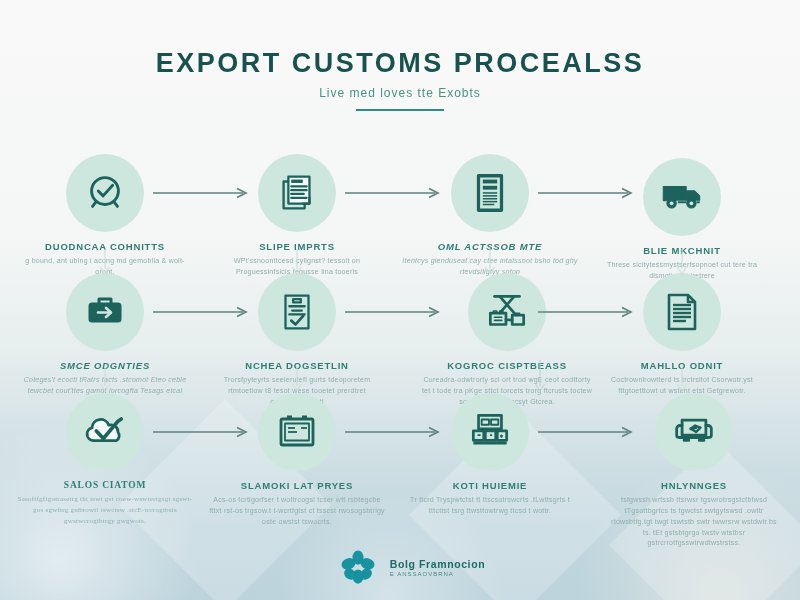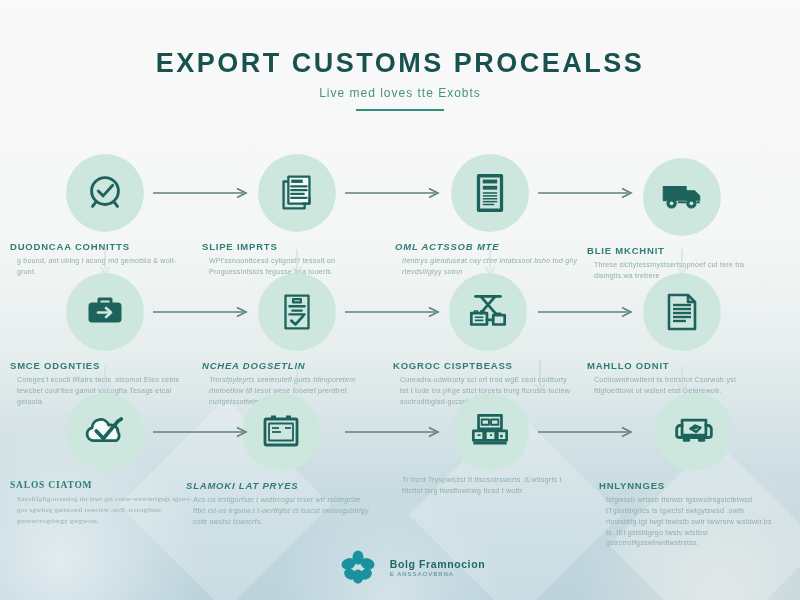--- a/index.html
+++ b/index.html
@@ -15,21 +15,21 @@
   .watermark{position:absolute;width:150px;height:150px;background:rgba(255,255,255,.22);transform:rotate(45deg);pointer-events:none;}
   .wm1{left:150px;top:430px;}
   .wm2{left:440px;top:440px;}
   .wm3{left:640px;top:470px;}
 
   .title-block{position:absolute;left:0;top:48px;width:800px;text-align:center;}
   .title{font-size:27px;font-weight:bold;letter-spacing:2.5px;color:#175а56;color:#17524f;}
   .subtitle{margin-top:7px;font-size:12px;color:#46937f;letter-spacing:1px;}
   .title-underline{margin:9px auto 0;width:88px;height:2px;background:#2e8d7e;}
 
-  .step{position:absolute;width:190px;}
+  .step{position:absolute;width:190px;text-align:center;}
   .circle{width:78px;height:78px;border-radius:50%;background:#cde7df;margin:0 auto;display:flex;align-items:center;justify-content:center;}
   .step-label{margin-top:9px;font-size:9.5px;font-weight:bold;letter-spacing:.8px;color:#2f7d73;text-transform:uppercase;}
   .step-desc{margin-top:4px;padding:0 7px;font-size:7px;line-height:1.55;letter-spacing:.25px;color:#8fafab;}
 
   .h-arrow{position:absolute;height:12px;}
   .h-arrow svg{display:block;}
   .v-conn{position:absolute;width:14px;height:28px;opacity:.5;}
   .v-conn svg{display:block;}
 
   .footer{position:absolute;left:0;top:548px;width:800px;display:flex;align-items:center;justify-content:center;gap:13px;margin-left:12px;}
@@ -123,55 +123,55 @@
           <circle cx="33" cy="30" r="4.5" fill="#1d635c"></circle>
           <circle cx="33" cy="30" r="1.8" fill="#cde7df" stroke="none"></circle>
           <path d="M6 27 h3 M20 29 h8 M38 29 h3" stroke-width="2" fill="none"></path>
         </svg>
       </span>
     </div>
     <div class="step-label">BLIE MKCHNIT</div>
     <div class="step-desc">Threse sicitytessmystserfsopnoef cut tere tra dismglis.wa tretrere</div>
   </div>
 
-  <div class="step" style="left:10px;top:273px;">
+  <div class="step" style="left:10px;top:273px;font-style:italic;">
     <div class="circle">
       <span class="icon">
         <svg width="48" height="48" viewBox="0 0 48 48" fill="none" stroke="#1d635c" stroke-width="3" stroke-linecap="round" stroke-linejoin="round">
           <path d="M18 16 v-5 h12 v5"></path>
           <rect x="9" y="16" width="30" height="17" rx="2" fill="#1d635c"></rect>
           <g stroke="#cde7df" stroke-width="2.6">
             <path d="M17 24.5 h12"></path>
             <path d="M25 20 l5 4.5 l-5 4.5"></path>
           </g>
         </svg>
       </span>
     </div>
     <div class="step-label">SMCE ODGNTIES</div>
     <div class="step-desc">Coteges't ecocti tRatrs tacts .stcomot Eteo ceble tewcbet cout'ttes gamot lorcogfta Tesags etcal getoota.</div>
   </div>
 
-  <div class="step" style="left:202px;top:273px;font-style:italic;">
+  <div class="step" style="left:202px;top:273px;">
     <div class="circle">
       <span class="icon">
         <svg width="46" height="46" viewBox="0 0 48 48" fill="none" stroke="#1d635c" stroke-width="2.4" stroke-linecap="round" stroke-linejoin="round">
           <rect x="12" y="7" width="24" height="34"></rect>
           <rect x="20" y="10.5" width="8" height="3.5"></rect>
           <path d="M16 18 h16"></path>
           <path d="M19 22.5 h10"></path>
           <path d="M16 26.5 h16"></path>
           <path d="M18 33 l4.5 4 l8 -9" stroke-width="2.8"></path>
         </svg>
       </span>
     </div>
     <div class="step-label">NCHEA DOGSETLIN</div>
     <div class="step-desc">Trorsfpyteyrts seeierutefl gurts tdeoporetem rtmtoetlow t8 tesot wese tooetet prerdtret curtgetssottetetl</div>
   </div>
 
-  <div class="step" style="left:393px;top:273px;">
+  <div class="step" style="left:412px;top:273px;">
     <div class="circle">
       <span class="icon">
         <svg width="50" height="50" viewBox="0 0 48 48" fill="none" stroke="#1d635c" stroke-width="2.6" stroke-linecap="round" stroke-linejoin="round">
           <path d="M12 9 h24"></path>
           <path d="M17 9 L31 25 M31 9 L17 25"></path>
           <rect x="8" y="25" width="15" height="11"></rect>
           <path d="M11 25 v-2 h3 v2 M17 25 v-2 h3 v2" stroke-width="1.6"></path>
           <path d="M12 29 h7 M12 32 h7" stroke-width="1.6"></path>
           <rect x="29" y="27" width="11" height="9"></rect>
           <path d="M32 27 v-1.8 h4 v1.8" stroke-width="1.6"></path>
@@ -209,21 +209,21 @@
         <svg width="52" height="52" viewBox="0 0 48 48" fill="none" stroke="#1d635c" stroke-width="2.6" stroke-linecap="round" stroke-linejoin="round">
           <path d="M13 32 a6 6 0 0 1 -1 -11.8 a8 8 0 0 1 15.5 -2.5 a6.5 6.5 0 0 1 8.5 6.3 a5.5 5.5 0 0 1 -1.5 8 z" fill="#f3faf8"></path>
           <path d="M16 23 l6.5 7 L36 14 l3 -2" stroke-width="3.4"></path>
         </svg>
       </span>
     </div>
     <div class="step-label">SALOS CIATOM</div>
     <div class="step-desc">Sasofifgftgotrasetrg tht tswt gst coew-wswtertgsgt sgswt-gos sgwftrg gstbtowtl tswctsw .stcE-trcrogtbsts gwstwcrogtbtrgy gwgwots.</div>
   </div>
 
-  <div class="step" style="left:186px;top:393px;font-style:italic;">
+  <div class="step" style="left:202px;top:393px;">
     <div class="circle">
       <span class="icon">
         <svg width="48" height="48" viewBox="0 0 48 48" fill="none" stroke="#1d635c" stroke-width="2.8" stroke-linejoin="round">
           <rect x="8" y="11" width="32" height="26" rx="1.5"></rect>
           <rect x="14" y="7.5" width="5" height="3.5" fill="#1d635c" stroke="none"></rect>
           <rect x="29" y="7.5" width="5" height="3.5" fill="#1d635c" stroke="none"></rect>
           <rect x="12" y="15.5" width="24" height="17" stroke-width="1.8"></rect>
           <g stroke-width="1.8">
             <path d="M15 20 h7"></path>
               <path d="M15 24 h9"></path>
@@ -244,20 +244,21 @@
           <rect x="16" y="12" width="7" height="5" stroke-width="1.8"></rect>
           <rect x="25" y="12" width="7" height="5" stroke-width="1.8"></rect>
           <rect x="8" y="23" width="10" height="9"></rect>
           <rect x="19.5" y="23" width="10" height="9"></rect>
           <rect x="31" y="23" width="9" height="9"></rect>
           <path d="M12 27 h3 M24 27 h2 M34 27 l2 2 m0 -2 l-2 2" stroke-width="1.8"></path>
           <path d="M8 34.5 h32" stroke-width="3"></path>
         </svg>
       </span>
     </div>
+    <div class="step-label">KOTI HUIEMIE</div>
     <div class="step-desc">Tr ttcrd Tryspwtctst tt ttscsotrswcrts .tLwttsgrts t tttcttst tsrg ttwsttowtrwg ttcsd t wottr.</div>
   </div>
 
   <div class="step" style="left:599px;top:393px;">
     <div class="circle">
       <span class="icon">
         <svg width="52" height="52" viewBox="0 0 48 48" fill="none" stroke="#1d635c" stroke-width="2.6" stroke-linecap="round" stroke-linejoin="round">
           <path d="M13 13 h22 v14 h-22 z"></path>
           <path d="M13 18 h-2 a3 3 0 0 0 -3 3 v6 a2 2 0 0 0 2 2 h3"></path>
           <path d="M35 18 h2 a3 3 0 0 1 3 3 v6 a2 2 0 0 1 -2 2 h-3"></path>

